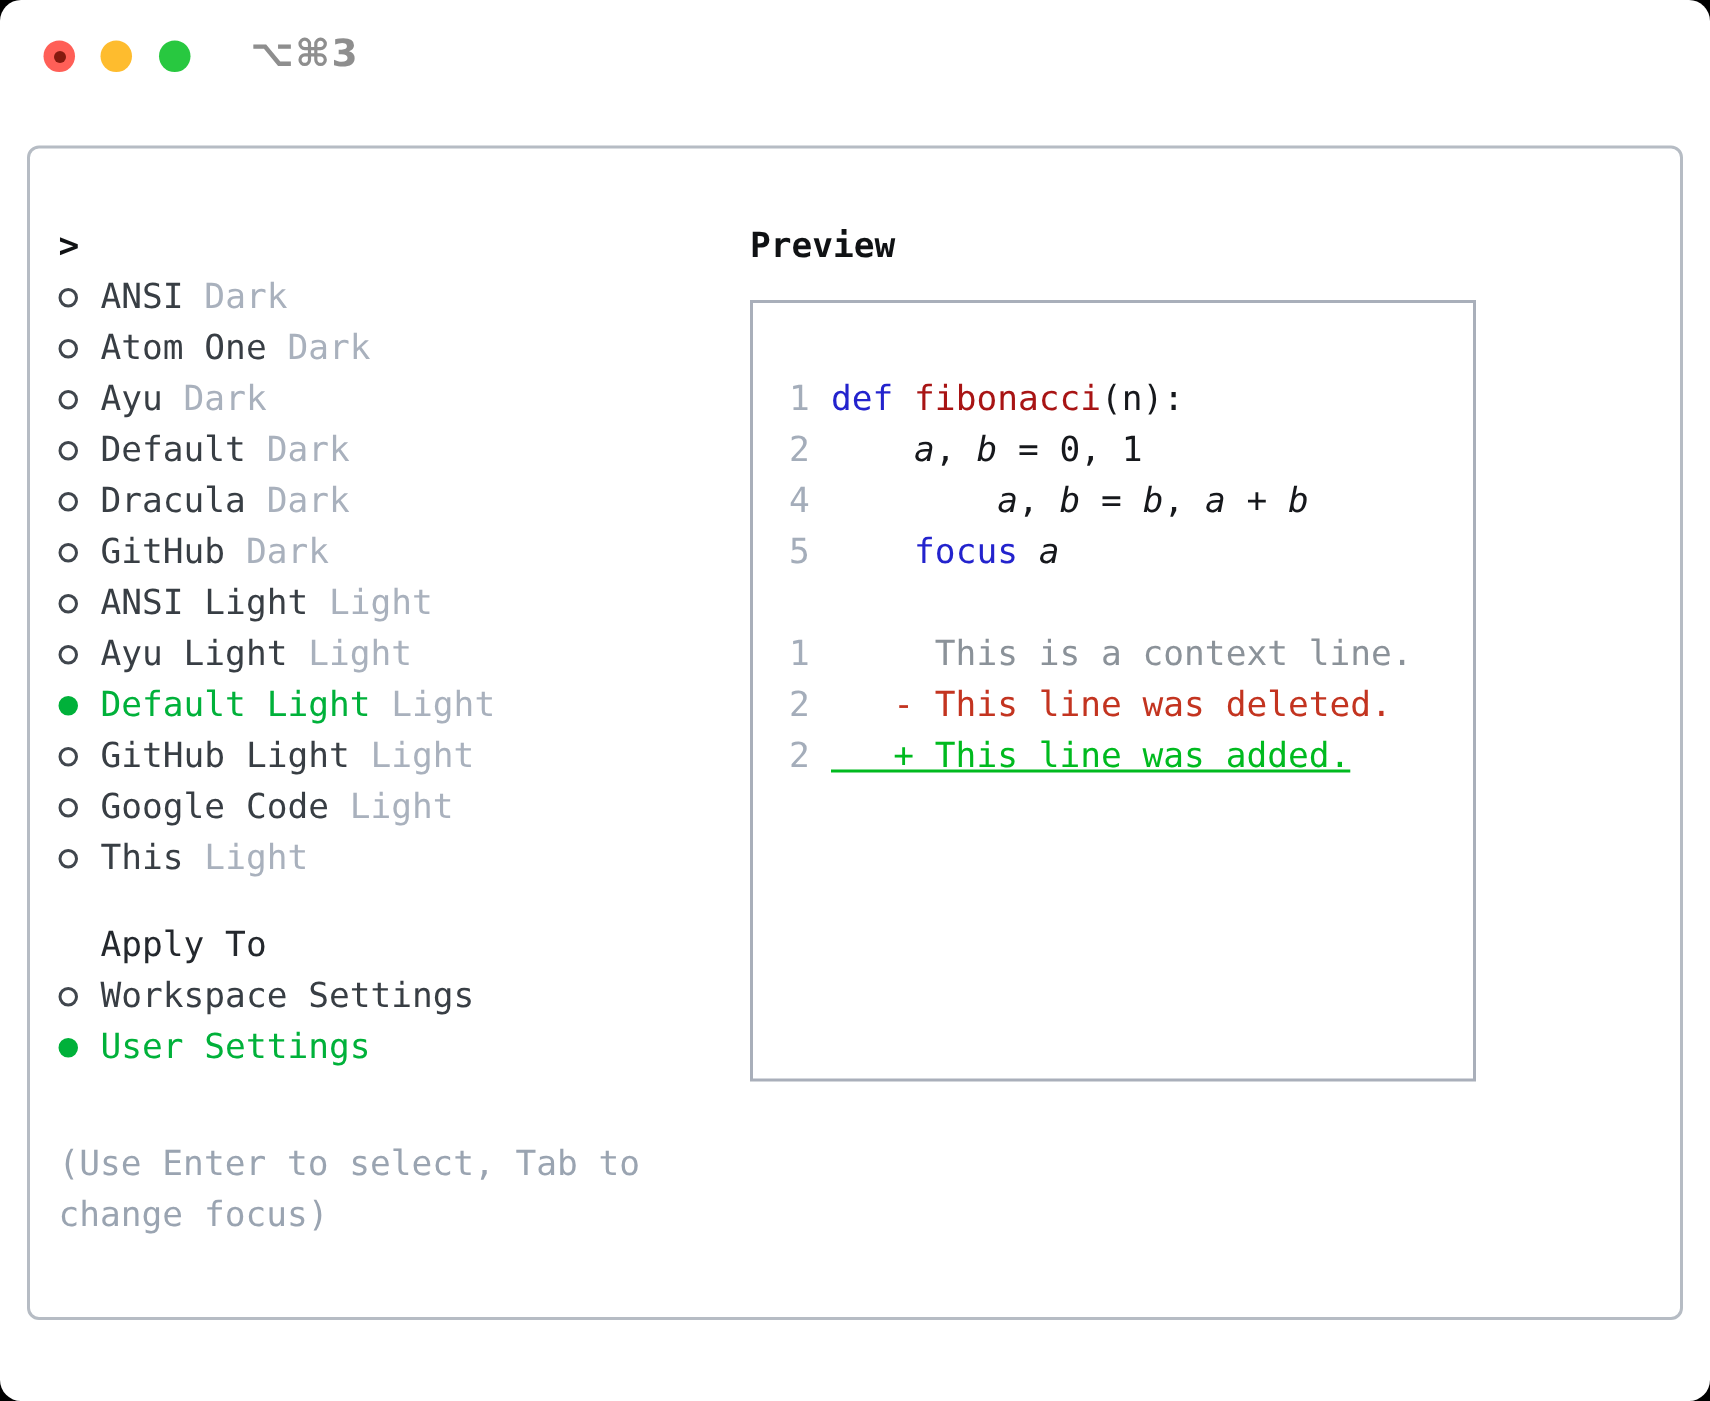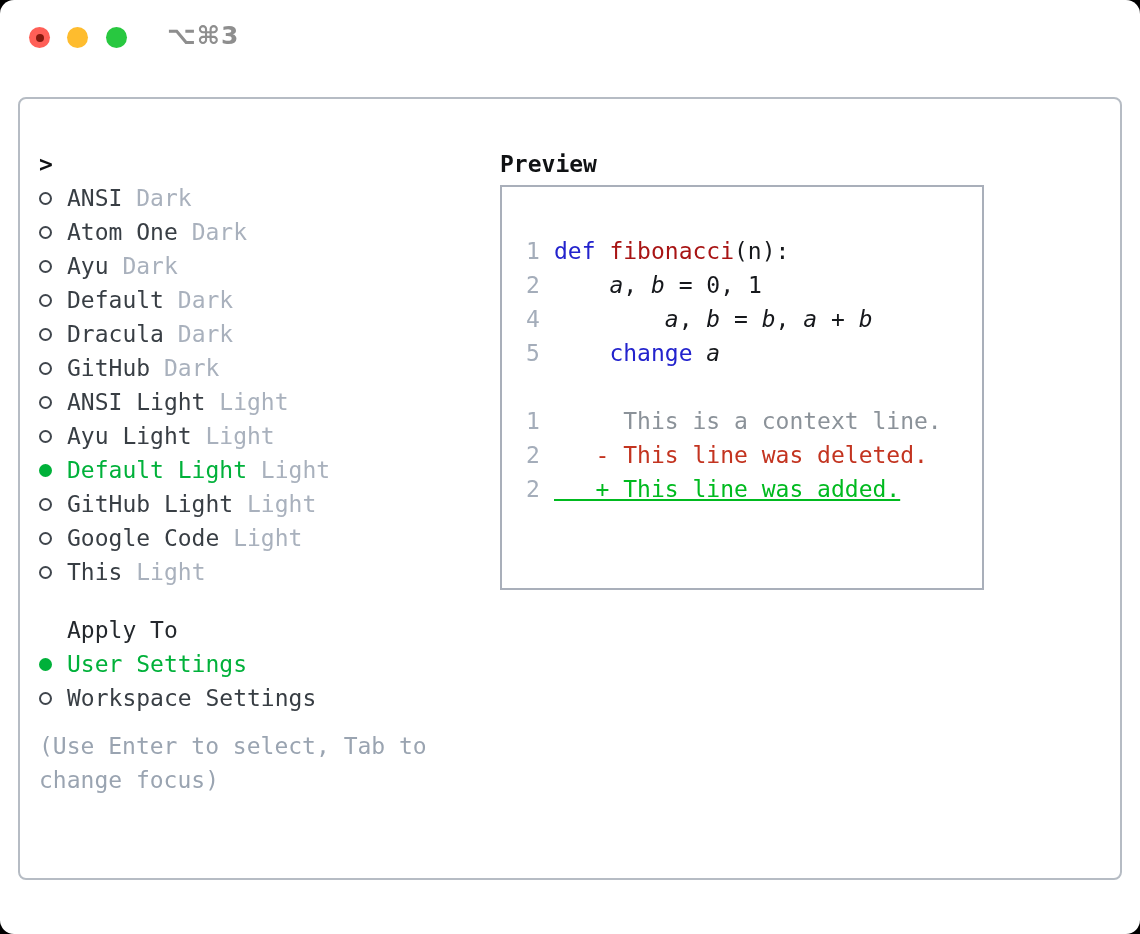--- a/index.html
+++ b/index.html
@@ -36,24 +36,24 @@
   .radio { width:13px; height:13px; border-radius:50%; border:2.5px solid #40464d; }
   .radio.sel { background:var(--accent-green); border-color:var(--accent-green); }
   .prefix { font-weight:700; color:#101214; }
   .header-text { font-weight:700; color:#101214; }
   .name { color:#383e44; }
   .name.sel { color:var(--accent-green); }
   .variant { color:var(--muted-gray); }
   .apply-header { margin-top:24px; }
   .apply-header .bullet-col { color:transparent; }
   .apply-label { color:#24282d; }
-  .hint { margin-top:14px; color:#9aa4b1; max-width:30ch; }
+  .hint { margin-top:44px; color:#9aa4b1; max-width:30ch; }
   
   .preview-box {
-    width:484px; height:405px; margin-top:4px;
+    width:484px; height:521px; margin-top:19px;
     border:2px solid #a9afba;
     padding:47px 0 0 24px;
   }
   .pline { white-space:pre; height:34px; line-height:34px; }
   .ln  { display:inline-block; width:28px; color:var(--line-number-gray); }
   .kw  { color:var(--keyword-blue); }
   .fn  { color:var(--function-red); }
   .var { font-style:italic; color:#16181c; }
   .pl  { color:#16181c; }
   .ctx { color:var(--context-gray); }
@@ -94,36 +94,36 @@
           <div class="row"><span class="bullet-col"><span class="radio"></span></span><span class="name">GitHub Light</span><span class="variant"> Light</span></div>
           <div class="row"><span class="bullet-col"><span class="radio"></span></span><span class="name">Google Code</span><span class="variant"> Light</span></div>
           <div class="row"><span class="bullet-col"><span class="radio"></span></span><span class="name">This</span><span class="variant"> Light</span></div>
         </div>
 
       <div class="row apply-header">
         <span class="bullet-col"></span><span class="apply-label">Apply To</span>
       </div>
 
       <div id="apply-items">
+          <div class="row"><span class="bullet-col"><span class="radio"></span></span><span class="name">Workspace Settings</span></div>
           <div class="row"><span class="bullet-col"><span class="radio sel"></span></span><span class="name sel">User Settings</span></div>
-          <div class="row"><span class="bullet-col"><span class="radio"></span></span><span class="name">Workspace Settings</span></div>
         </div>
 
       <div class="hint">(Use Enter to select, Tab to change focus)</div>
     </div>
 
     <div class="right">
       <div class="row">
         <span class="header-text">Preview</span>
       </div>
       <div class="preview-box" id="preview-box">
           <div class="pline"><span class="ln">1</span><span class="kw">def </span><span class="fn">fibonacci</span><span class="pl">(n):</span></div>
           <div class="pline"><span class="ln">2</span><span class="pl">    </span><span class="var">a</span><span class="pl">, </span><span class="var">b</span><span class="pl"> = 0, 1</span></div>
           <div class="pline"><span class="ln">4</span><span class="pl">        </span><span class="var">a</span><span class="pl">, </span><span class="var">b</span><span class="pl"> = </span><span class="var">b</span><span class="pl">, </span><span class="var">a</span><span class="pl"> + </span><span class="var">b</span></div>
-          <div class="pline"><span class="ln">5</span><span class="pl">    </span><span class="kw">change</span><span class="pl"> </span><span class="var">a</span></div>
+          <div class="pline"><span class="ln">5</span><span class="pl">    </span><span class="kw">focus</span><span class="pl"> </span><span class="var">a</span></div>
           <div class="pline"><span class="ln"></span></div>
           <div class="pline"><span class="ln">1</span><span class="ctx">     This is a context line.</span></div>
           <div class="pline"><span class="ln">2</span><span class="del">   - This line was deleted.</span></div>
           <div class="pline"><span class="ln">2</span><span class="add">   + This line was added.</span></div>
         </div>
     </div>
 
   </div>
 </div>
 

